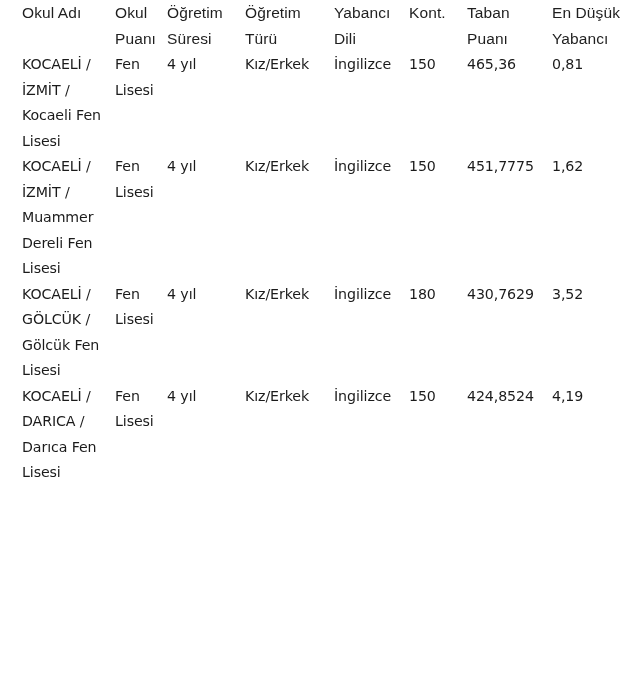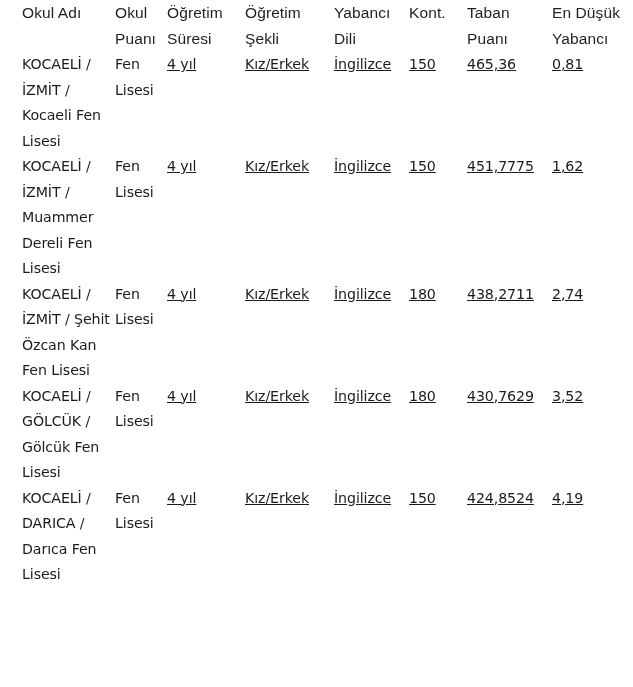--- a/index.html
+++ b/index.html
@@ -59,32 +59,32 @@
   .col-school   { width: 93px;  padding-left: 22px !important; }
   .col-type     { width: 52px;  }
   .col-duration { width: 78px; margin-top: 20px;  }
   .col-mode     { width: 89px;  }
   .col-lang     { width: 75px; margin-top: 48px;  }
   .col-quota    { width: 58px;  }
   .col-score    { width: 85px;  }
   .col-pct      { width: 81px;  }
 
   .wrap-tight { word-break: normal; overflow-wrap: break-word; }
-  .nowrap { white-space: nowrap; text-decoration: underline; }
+  .nowrap { white-space: nowrap; }
 </style>
 </head>
 <body>
 
 <table id="score-table">
   <thead>
     <tr>
       <th class="col-school">Okul Adı</th>
       <th class="col-type">Okul Puanı</th>
       <th class="col-duration">Öğretim Süresi</th>
-      <th class="col-mode">Öğretim Şekli</th>
+      <th class="col-mode">Öğretim Türü</th>
       <th class="col-lang">Yabancı Dili</th>
       <th class="col-quota">Kont.</th>
       <th class="col-score">Taban Puanı</th>
       <th class="col-pct">En Düşük Yabancı</th>
     </tr>
   </thead>
   <tbody>
 
     <tr>
       <td class="col-school wrap-tight">KOCAELİ / İZMİT / Kocaeli Fen Lisesi</td>
@@ -102,30 +102,20 @@
       <td class="col-type wrap-tight">Fen Lisesi</td>
       <td class="col-duration nowrap">4 yıl</td>
       <td class="col-mode nowrap">Kız/Erkek</td>
       <td class="col-lang nowrap">İngilizce</td>
       <td class="col-quota nowrap">150</td>
       <td class="col-score nowrap">451,7775</td>
       <td class="col-pct nowrap">1,62</td>
     </tr>
 
 
-    <tr>
-      <td class="col-school wrap-tight">KOCAELİ / İZMİT / Şehit Özcan Kan Fen Lisesi</td>
-      <td class="col-type wrap-tight">Fen Lisesi</td>
-      <td class="col-duration nowrap">4 yıl</td>
-      <td class="col-mode nowrap">Kız/Erkek</td>
-      <td class="col-lang nowrap">İngilizce</td>
-      <td class="col-quota nowrap">180</td>
-      <td class="col-score nowrap">438,2711</td>
-      <td class="col-pct nowrap">2,74</td>
-    </tr>
 
     <tr>
       <td class="col-school wrap-tight">KOCAELİ / GÖLCÜK / Gölcük Fen Lisesi</td>
       <td class="col-type wrap-tight">Fen Lisesi</td>
       <td class="col-duration nowrap">4 yıl</td>
       <td class="col-mode nowrap">Kız/Erkek</td>
       <td class="col-lang nowrap">İngilizce</td>
       <td class="col-quota nowrap">180</td>
       <td class="col-score nowrap">430,7629</td>
       <td class="col-pct nowrap">3,52</td>

